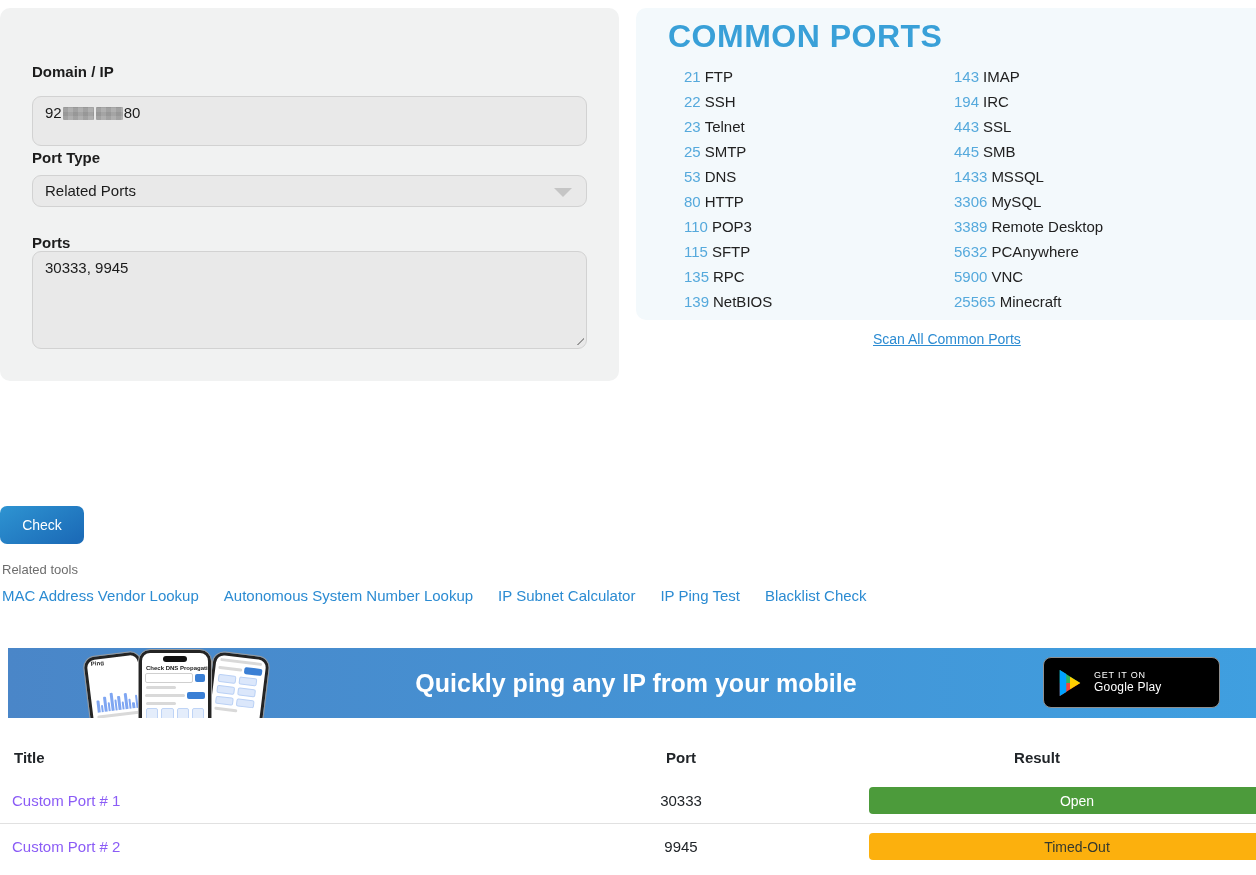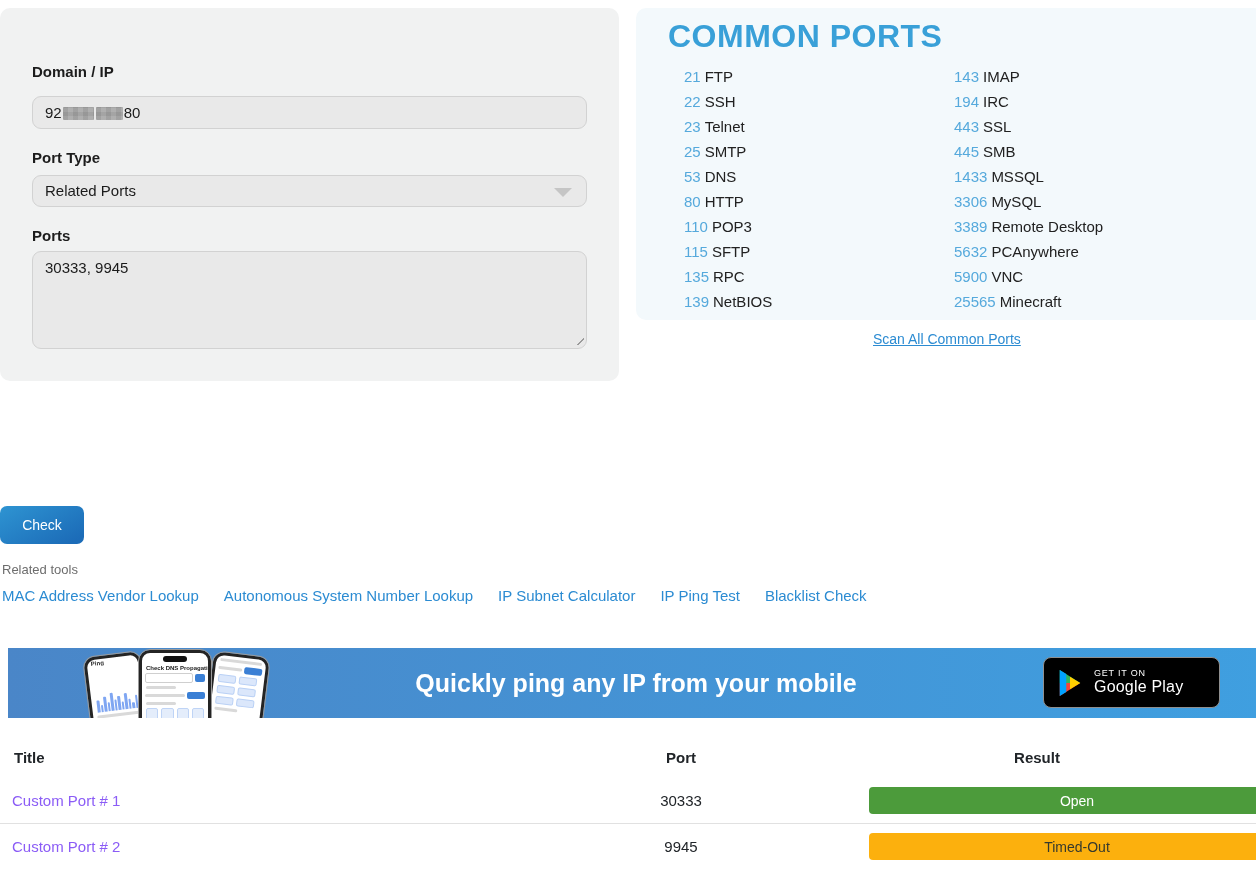--- a/index.html
+++ b/index.html
@@ -10,25 +10,25 @@
   #scan-card{left:0;top:8px;width:619px;height:373px;background:#f1f2f2;}
   #common-card{left:636px;top:8px;width:628px;height:312px;background:#f3f9fc;}
 
   .big-title{position:absolute;left:32px;font-size:32px;font-weight:700;color:#39a0d8;letter-spacing:.5px;}
   #scan-title{top:12px;}
   #common-title{top:10px;}
 
   .field-label{position:absolute;left:32px;font-size:15px;font-weight:700;color:#1c1c1c;}
   #lbl-domain{top:55px;}
   #lbl-porttype{top:141px;}
-  #lbl-ports{top:219px;}
+  #lbl-ports{top:226px;}
 
   .input-box{position:absolute;left:32px;width:555px;background:#e9e9e9;border:1px solid #d2d2d2;
              border-radius:9px;box-sizing:border-box;font-size:15px;color:#1b1b1b;}
-  #domain-input{top:88px;height:33px;line-height:31px;padding:0 12px;}
+  #domain-input{top:88px;height:50px;line-height:31px;padding:0 12px;}
   #porttype-select{top:167px;height:32px;line-height:30px;padding:0 12px;cursor:pointer;}
   #ports-textarea{top:243px;height:98px;padding:7px 12px;resize:none;font-family:inherit;outline:none;}
 
   .masked{display:inline-block;height:13px;vertical-align:-2px;margin:0 1px;border-radius:1px;
           background:repeating-linear-gradient(90deg,#c7c7c7 0 5px,#d8d8d8 5px 10px),
                      repeating-linear-gradient(0deg,#cfcfcf 0 4px,#c2c2c2 4px 8px);
           background-blend-mode:multiply;filter:blur(.7px);}
   #masked-1{width:31px;} #masked-2{width:27px;}
 
   .chevron{position:absolute;right:14px;top:12px;width:0;height:0;
@@ -57,21 +57,21 @@
   #banner{position:absolute;left:0;top:648px;width:1256px;height:70px;overflow:hidden;
           background:linear-gradient(90deg,#4a86c8 0%,#3f9fe0 100%);margin-left:8px;}
   #headline{position:absolute;left:50%;top:21px;transform:translateX(-50%);color:#fff;
             font-size:25px;font-weight:700;white-space:nowrap;}
 
   #gp-badge{position:absolute;left:1035px;top:9px;width:177px;height:51px;background:#000;
             border:1px solid #8f8f8f;border-radius:8px;display:flex;align-items:center;gap:10px;
             padding:0 12px;box-sizing:border-box;cursor:pointer;}
   .gp-text{color:#fff;line-height:1.15;}
   .gp-line1{font-size:9px;letter-spacing:.8px;}
-  .gp-line2{font-size:16px;font-weight:500;letter-spacing:.2px;}
+  .gp-line2{font-size:12px;font-weight:500;letter-spacing:.2px;}
 
   .phone{position:absolute;background:#fff;border:3px solid #242424;outline:1px solid #9a9a9a;
          border-radius:11px;overflow:hidden;box-sizing:border-box;}
   #phone-left{left:84px;top:6px;width:57px;height:150px;transform:rotate(-7deg);z-index:1;}
   #phone-mid{left:131px;top:2px;width:72px;height:160px;z-index:3;}
   #phone-right{left:197px;top:6px;width:56px;height:150px;transform:rotate(7deg);z-index:2;}
   .notch{margin:3px auto 2px;width:24px;height:6px;background:#111;border-radius:3px;}
   .p-title{font-size:6px;font-weight:700;color:#222;padding:1px 4px 0;white-space:nowrap;overflow:hidden;}
   .gline{height:3px;background:#d9d9d9;border-radius:2px;margin:3px 4px;}
   .gline.short{width:45%;}

